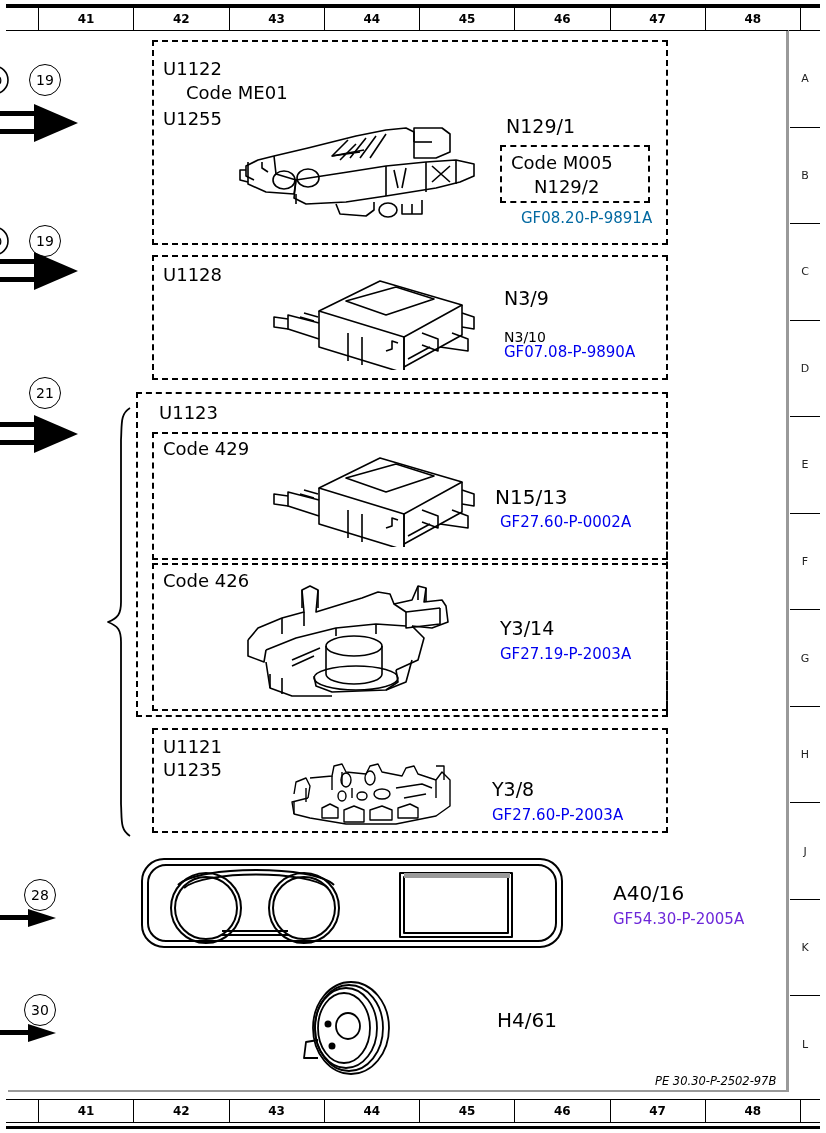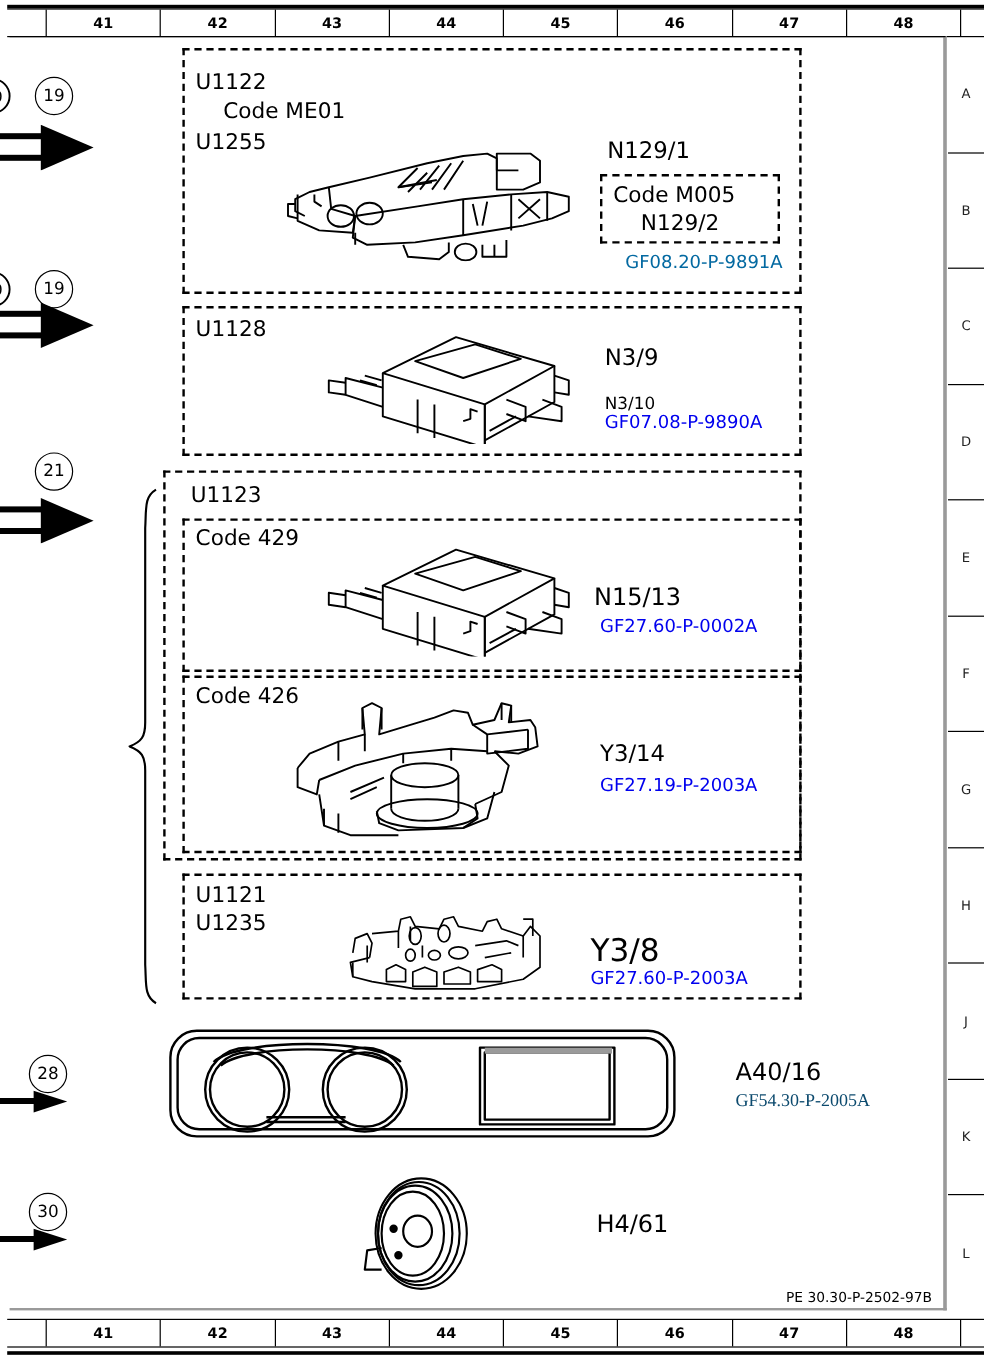--- a/index.html
+++ b/index.html
@@ -239,21 +239,21 @@
         <path d="M84 52 L96 48 L106 52 L106 62 L84 62 Z"></path>
         <path d="M112 50 L124 46 L132 50 L132 60 L112 60 Z"></path>
         <path d="M150 8 L158 8 L158 22"></path>
         <path d="M20 30 L20 44"></path>
         <path d="M66 30 L66 40"></path>
         <path d="M8 44 L8 56"></path>
       </g>
     </svg>
   </div>
 
-  <div class="lbl" style="left:492px;top:778px;font-size:26px;">Y3/8</div>
+  <div class="lbl" style="left:492px;top:778px;font-size:19px;">Y3/8</div>
   <div class="ref" style="left: 492px; top: 806px; color: rgb(0, 0, 238);">GF27.60-P-2003A</div>
 
   <div class="art" style="left:104px;top:406px;">
     <svg width="30" height="432" viewBox="0 0 30 432">
       <path d="M26 2 C16 8 18 18 17 34 L17 196 C17 208 14 212 4 216 C14 220 17 224 17 236 L17 398 C18 414 16 424 26 430" fill="none" stroke="#000" stroke-width="1.8" stroke-linejoin="round"></path>
     </svg>
   </div>
 
   <div class="art" style="left:138px;top:855px;">
     <svg width="430" height="100" viewBox="0 0 430 100">
@@ -268,21 +268,21 @@
         <path d="M46 33 C66 15 170 15 190 33"></path>
         <path d="M84 76 L150 76 M84 80 L150 80"></path>
         <rect x="262" y="18" width="112" height="64"></rect>
         <rect x="266" y="22" width="104" height="56"></rect>
       </g>
       <rect x="266" y="18" width="106" height="5" fill="#9a9a9a"></rect>
     </svg>
   </div>
 
   <div class="lbl" style="left:613px;top:881px;font-size:20px;">A40/16</div>
-  <div class="ref" style="left: 613px; top: 910px; color: #0c4a6e; font-family: Liberation Serif, serif;">GF54.30-P-2005A</div>
+  <div class="ref" style="left: 613px; top: 910px; color: #6d28d9;">GF54.30-P-2005A</div>
 
   <div class="art" style="left:296px;top:978px;">
     <svg width="105" height="100" viewBox="0 0 105 100">
       <g fill="none" stroke="#000" stroke-width="1.8" stroke-linejoin="round">
         <ellipse cx="55" cy="50" rx="38" ry="46"></ellipse>
         <ellipse cx="53" cy="50" rx="34" ry="43"></ellipse>
         <ellipse cx="50" cy="50" rx="31" ry="40"></ellipse>
         <ellipse cx="48" cy="50" rx="26" ry="35"></ellipse>
         <ellipse cx="52" cy="48" rx="12" ry="13"></ellipse>
         <path d="M22 62 L10 64 L8 80 L22 80"></path>
@@ -342,15 +342,15 @@
   </div>
 
   <div class="circ" style="left:24px;top:994px;">30</div>
   <div class="art" style="left:0px;top:1020px;">
     <svg width="60" height="26" viewBox="0 0 60 26">
       <rect x="0" y="10" width="34" height="5" fill="#000"></rect>
       <polygon points="28,4 56,13 28,22" fill="#000"></polygon>
     </svg>
   </div>
 
-  <div class="footer" style="left:655px;top:1074px;">PE 30.30-P-2502-97B</div>
+  <div class="footer" style="left:655px;top:1074px;font-style:italic;">PE 30.30-P-2502-97B</div>
 
 </div>
 
 </body></html>

